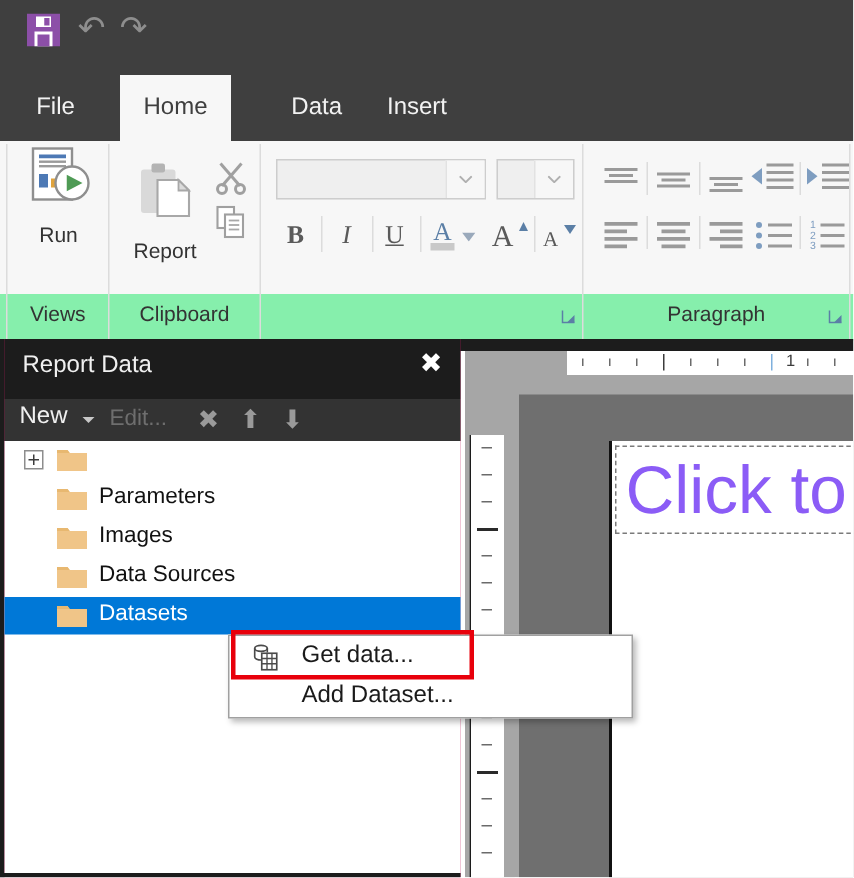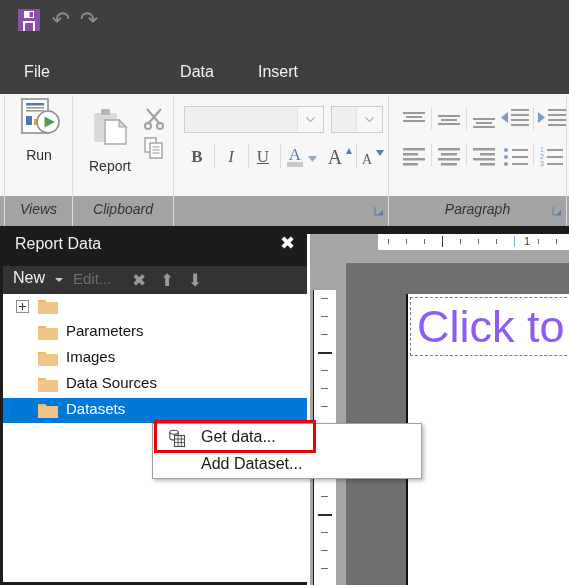--- a/index.html
+++ b/index.html
@@ -70,23 +70,22 @@
     position: absolute;
     left: 0; top: 94px;
     width: 569px; height: 102px;
     background: #f7f7f7;
     border-bottom: 1px solid #dcdcdc;
   }
   .ribbon-labels {
     position: absolute;
     left: 0; top: 196px;
     width: 569px; height: 30px;
-    background: #a3a3a3;
+    background: #86efac;
     border-bottom: 1px solid #c8c8c8;
-    font-style: italic;
   }
   .grp-label {
     position: absolute;
     top: 0;
     height: 30px;
     line-height: 26px;
     font-size: 14px;
     color: #333;
     text-align: center;
   }
@@ -413,21 +412,22 @@
         <rect x="5" y="12" width="12" height="10" fill="#ffffff"></rect>
         <rect x="7" y="14" width="8" height="8" fill="#8c4fa8"></rect>
       </svg>
     </div>
     <div class="qat-icon-btn qat-undo">↶</div>
     <div class="qat-icon-btn qat-redo">↷</div>
   </div>
 
   <div class="tabstrip">
     <div class="tab" style="left:8px;width:58px;">File</div>
-    <div class="tab" style="left:166px;width:62px;">Data</div>
+    <div class="tab active" style="left:80px;width:74px;">Home</div>
+    <div class="tab" style="left:166px;width:62px;text-align:right;">Data</div>
     <div class="tab" style="left:242px;width:72px;">Insert</div>
   </div>
 
   <div class="ribbon">
 
     <div class="grp-sep" style="left:4px;top:2px;height:100px;"></div>
     <div class="grp-sep" style="left:72px;top:2px;height:100px;"></div>
     <div class="grp-sep" style="left:173px;top:2px;height:100px;"></div>
     <div class="grp-sep" style="left:388px;top:2px;height:100px;"></div>
     <div class="grp-sep" style="left:566px;top:2px;height:100px;"></div>

